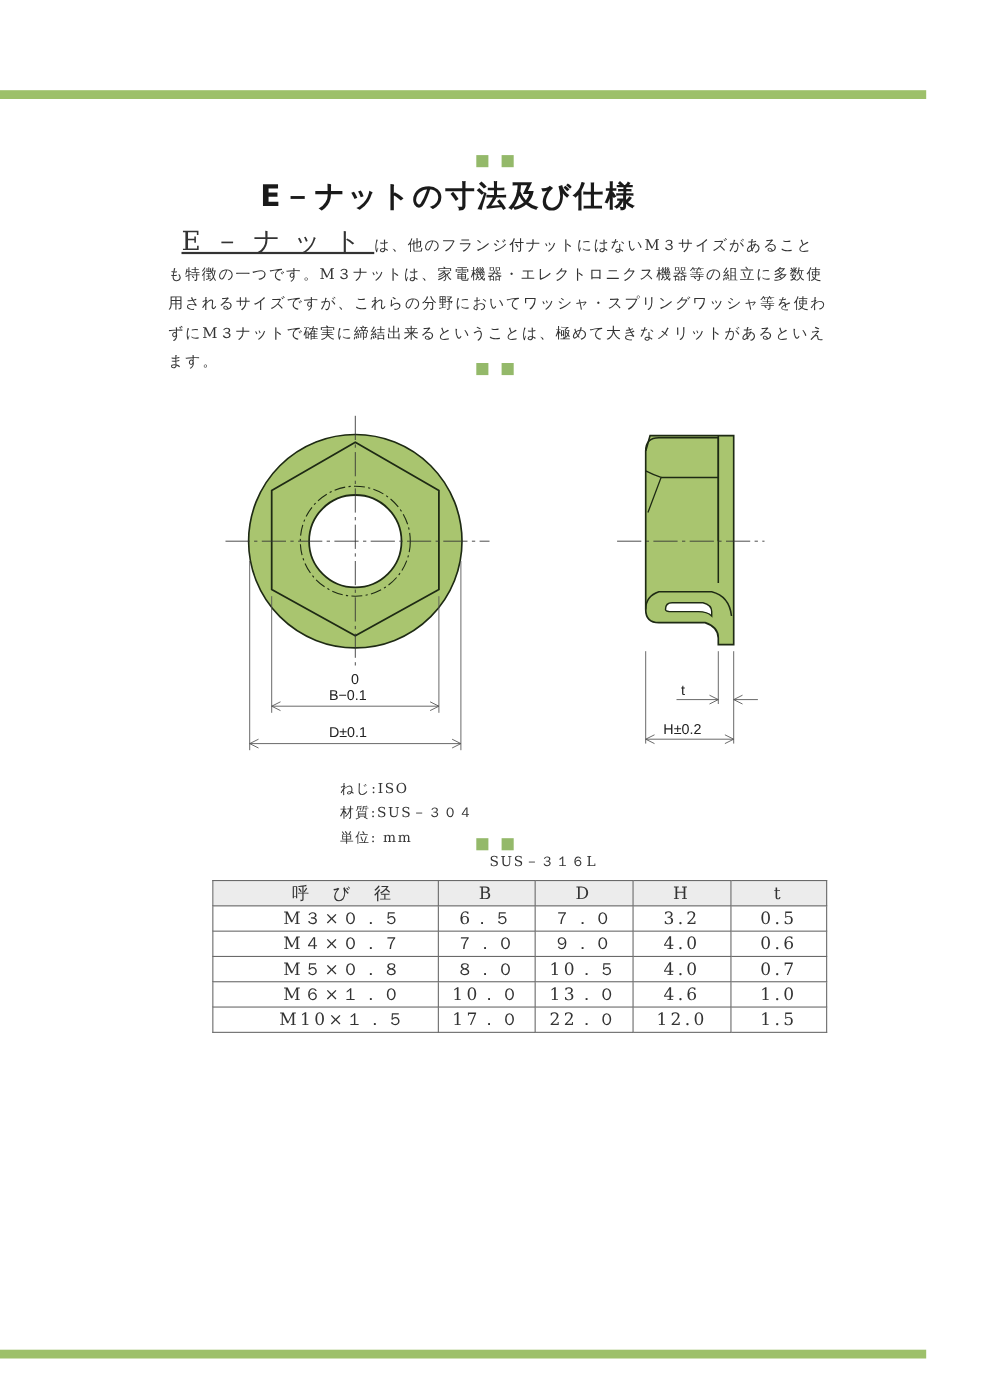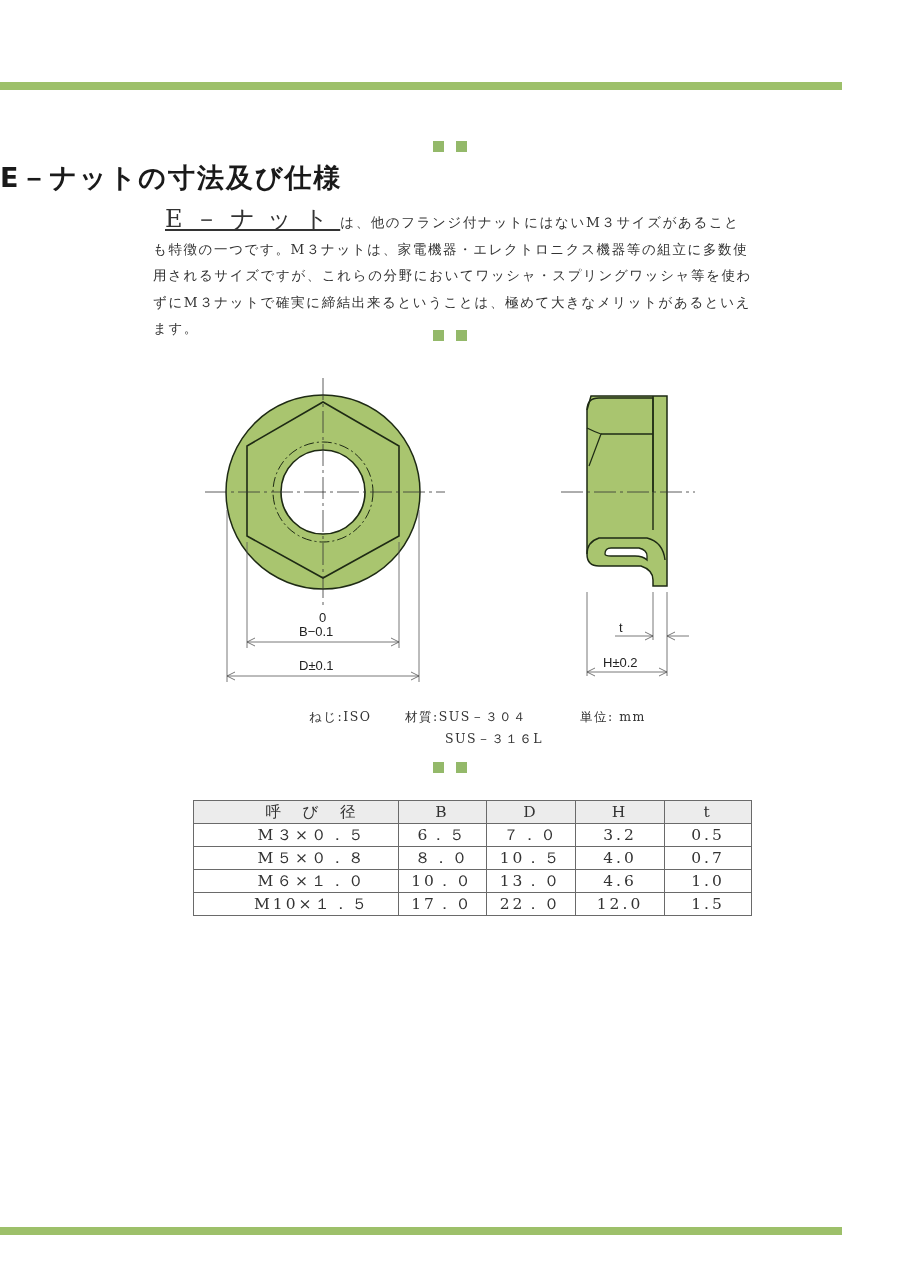--- a/index.html
+++ b/index.html
@@ -9,33 +9,33 @@
   }
   .bar { position: absolute; left: 0; width: 842px; height: 8px; background: #9dc06a; }
   .bar.top { top: 82px; }
   .bar.bottom { top: 1227px; }
   .squares { position: absolute; left: 0; width: 900px; display: flex; justify-content: center; gap: 12px; }
   .squares span { width: 11px; height: 11px; background: #94b96a; display: block; }
   .sq1 { top: 141px; }
   .sq2 { top: 330px; }
   .sq3 { top: 762px; }
   .title {
-    position: absolute; top: 160px; left: 0; width: 816px; text-align: left;
+    position: absolute; top: 160px; left: 0; width: 816px; text-align: center;
     font-family: "DejaVu Sans", sans-serif; font-weight: bold; font-size: 27px; letter-spacing: 2px; color: #1a1a1a;
   }
   .intro {
     position: absolute; top: 206px; left: 153px; width: 600px;
     font-size: 13.5px; line-height: 26.5px; letter-spacing: 1.6px; color: #333;
   }
   .intro .lead { font-size: 24px; letter-spacing: 12px; padding-left: 12px; text-decoration: underline; }
   .drawing { position: absolute; top: 370px; left: 195px; }
   .specs {
     position: absolute; top: 706px; left: 309px; font-size: 12.5px; letter-spacing: 1.5px; color: #333; line-height: 22px;
   }
-  .specs .row { display: flex; }
+  .specs .row { display: flex; flex-direction: column; }
   .specs .thread { width: 96px; }
   .specs .material { width: 175px; }
   .specs .sus2 { padding-left: 136px; }
   table.spec {
     position: absolute; top: 800px; left: 193px; border-collapse: collapse;
     font-size: 15.5px; color: #333;
   }
   table.spec td, table.spec th {
     border: 1px solid #6a6a6a; height: 22px; padding: 0; text-align: center; font-weight: normal; letter-spacing: 3px;
   }
@@ -153,20 +153,27 @@
   </thead>
   <tbody>
     <tr>
       <td class="c0">M３×０．５</td>
       <td class="c1">6．５</td>
       <td class="c2">７．０</td>
       <td class="c3">3.2</td>
       <td class="c4">0.5</td>
     </tr>
     <tr>
+      <td class="c0">M４×０．７</td>
+      <td class="c1">７．０</td>
+      <td class="c2">９．０</td>
+      <td class="c3">4.0</td>
+      <td class="c4">0.6</td>
+    </tr>
+    <tr>
       <td class="c0">M５×０．８</td>
       <td class="c1">８．０</td>
       <td class="c2">10．５</td>
       <td class="c3">4.0</td>
       <td class="c4">0.7</td>
     </tr>
     <tr>
       <td class="c0">M６×１．０</td>
       <td class="c1">10．０</td>
       <td class="c2">13．０</td>

